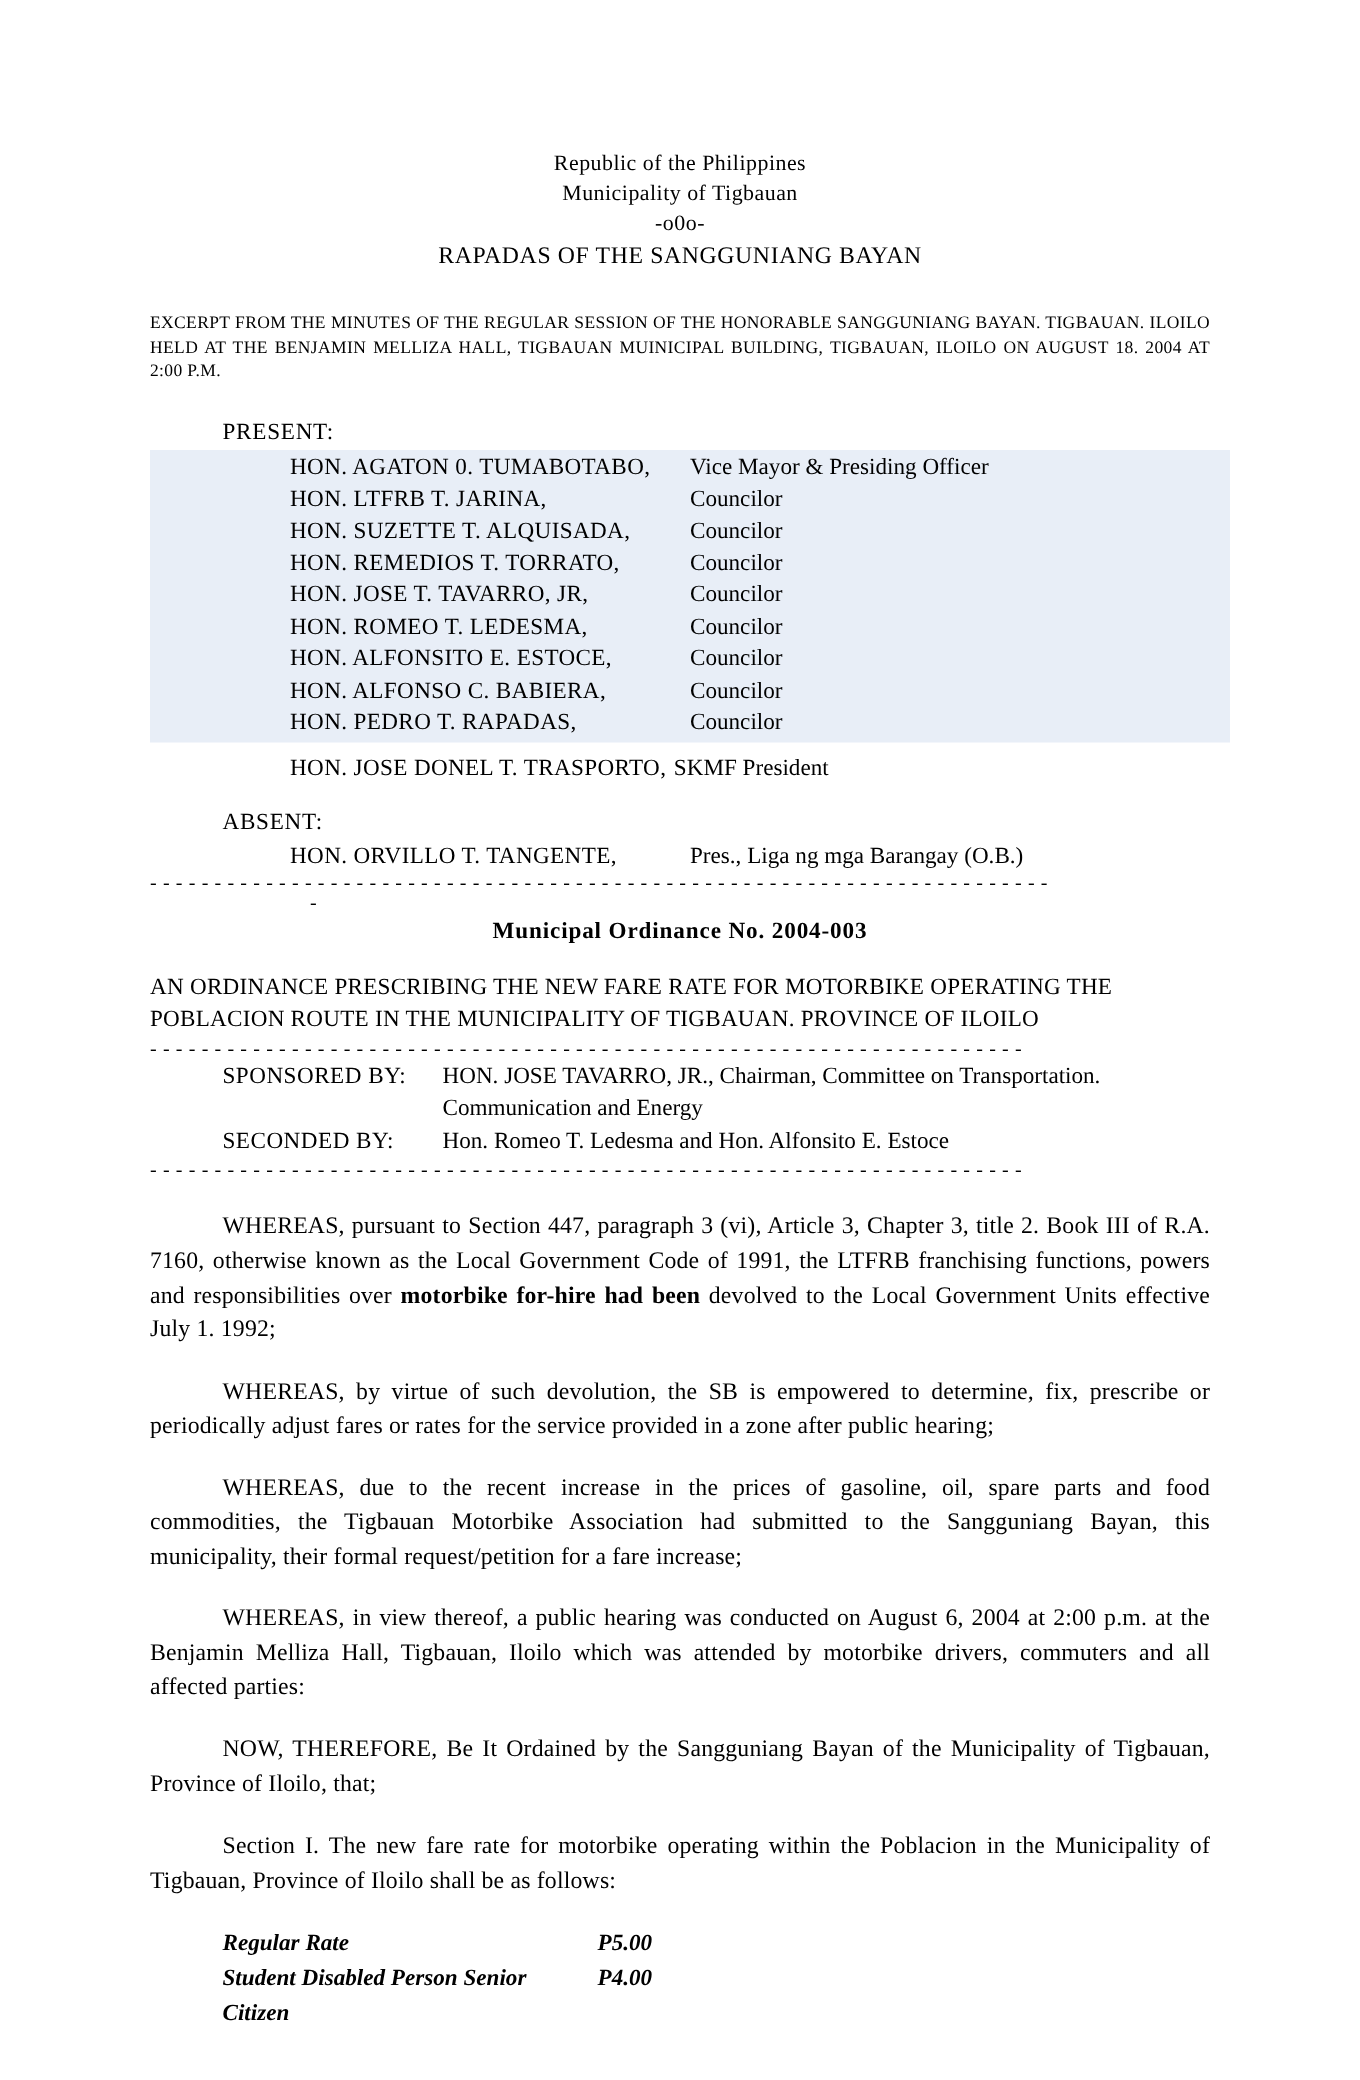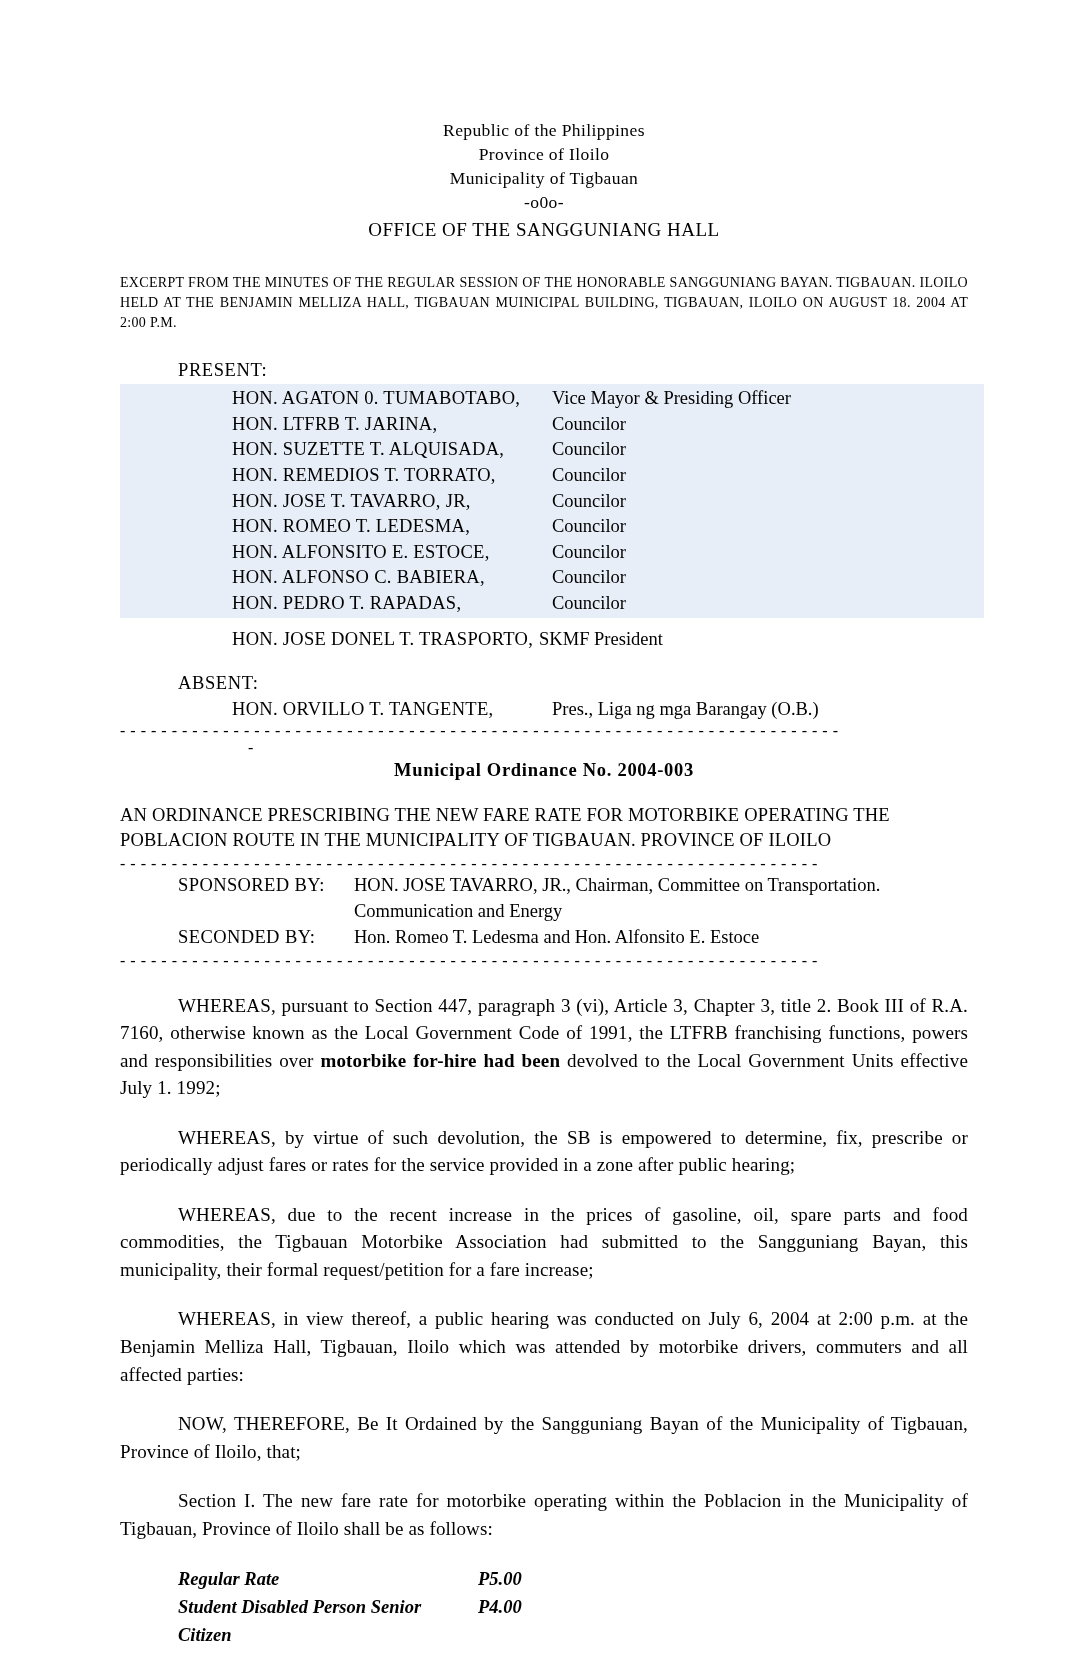--- a/index.html
+++ b/index.html
@@ -157,24 +157,23 @@
   .rate-row .rlabel { width: 300px; }
   .rate-row .rval { font-weight: bold; }
 </style>
 </head>
 <body>
 
 <div class="page">
 
   <div class="hdr">
     <div>Republic of the Philippines</div>
-    <div>Province of Iloilo</div>
     <div>Municipality of Tigbauan</div>
     <div>-o0o-</div>
-    <div class="office">OFFICE OF THE SANGGUNIANG HALL</div>
+    <div class="office">RAPADAS OF THE SANGGUNIANG BAYAN</div>
   </div>
 
   <div class="excerpt">EXCERPT FROM THE MINUTES OF THE REGULAR SESSION OF THE HONORABLE SANGGUNIANG BAYAN. TIGBAUAN. ILOILO HELD AT THE BENJAMIN MELLIZA HALL, TIGBAUAN MUINICIPAL BUILDING, TIGBAUAN, ILOILO ON AUGUST 18. 2004 AT 2:00 P.M.</div>
 
   <div class="attendance">
     <div class="present-label">PRESENT:</div>
 
     <div class="roster">
       <div class="roster-row">
         <span class="nm">HON. AGATON 0. TUMABOTABO,</span>
@@ -250,21 +249,21 @@
   </div>
 
   <div class="dashline">- - - - - - - - - - - - - - - - - - - - - - - - - - - - - - - - - - - - - - - - - - - - - - - - - - - - - - - - - - - - - - - - - - - -</div>
 
   <p class="body-par"><span>WHEREAS, pursuant to Section 447, paragraph 3 (vi), Article 3, Chapter 3, title 2. Book III of R.A. 7160, otherwise known as the Local Government Code of 1991, the LTFRB franchising functions, powers and responsibilities over </span><b>motorbike for-hire had been</b><span> devolved to the Local Government Units effective July 1. 1992;</span></p>
 
   <p class="body-par">WHEREAS, by virtue of such devolution, the SB is empowered to determine, fix, prescribe or periodically adjust fares or rates for the service provided in a zone after public hearing;</p>
 
   <p class="body-par">WHEREAS, due to the recent increase in the prices of gasoline, oil, spare parts and food commodities, the Tigbauan Motorbike Association had submitted to the Sangguniang Bayan, this municipality, their formal request/petition for a fare increase;</p>
 
-  <p class="body-par">WHEREAS, in view thereof, a public hearing was conducted on July 6, 2004 at 2:00 p.m. at the Benjamin Melliza Hall, Tigbauan, Iloilo which was attended by motorbike drivers, commuters and all affected parties:</p>
+  <p class="body-par">WHEREAS, in view thereof, a public hearing was conducted on August 6, 2004 at 2:00 p.m. at the Benjamin Melliza Hall, Tigbauan, Iloilo which was attended by motorbike drivers, commuters and all affected parties:</p>
 
   <p class="body-par">NOW, THEREFORE, Be It Ordained by the Sangguniang Bayan of the Municipality of Tigbauan, Province of Iloilo, that;</p>
 
   <p class="body-par">Section I. The new fare rate for motorbike operating within the Poblacion in the Municipality of Tigbauan, Province of Iloilo shall be as follows:</p>
 
   <div class="rates">
     <div class="rate-row">
       <span class="rlabel">Regular Rate</span>
       <span class="rval">P5.00</span>
     </div>

